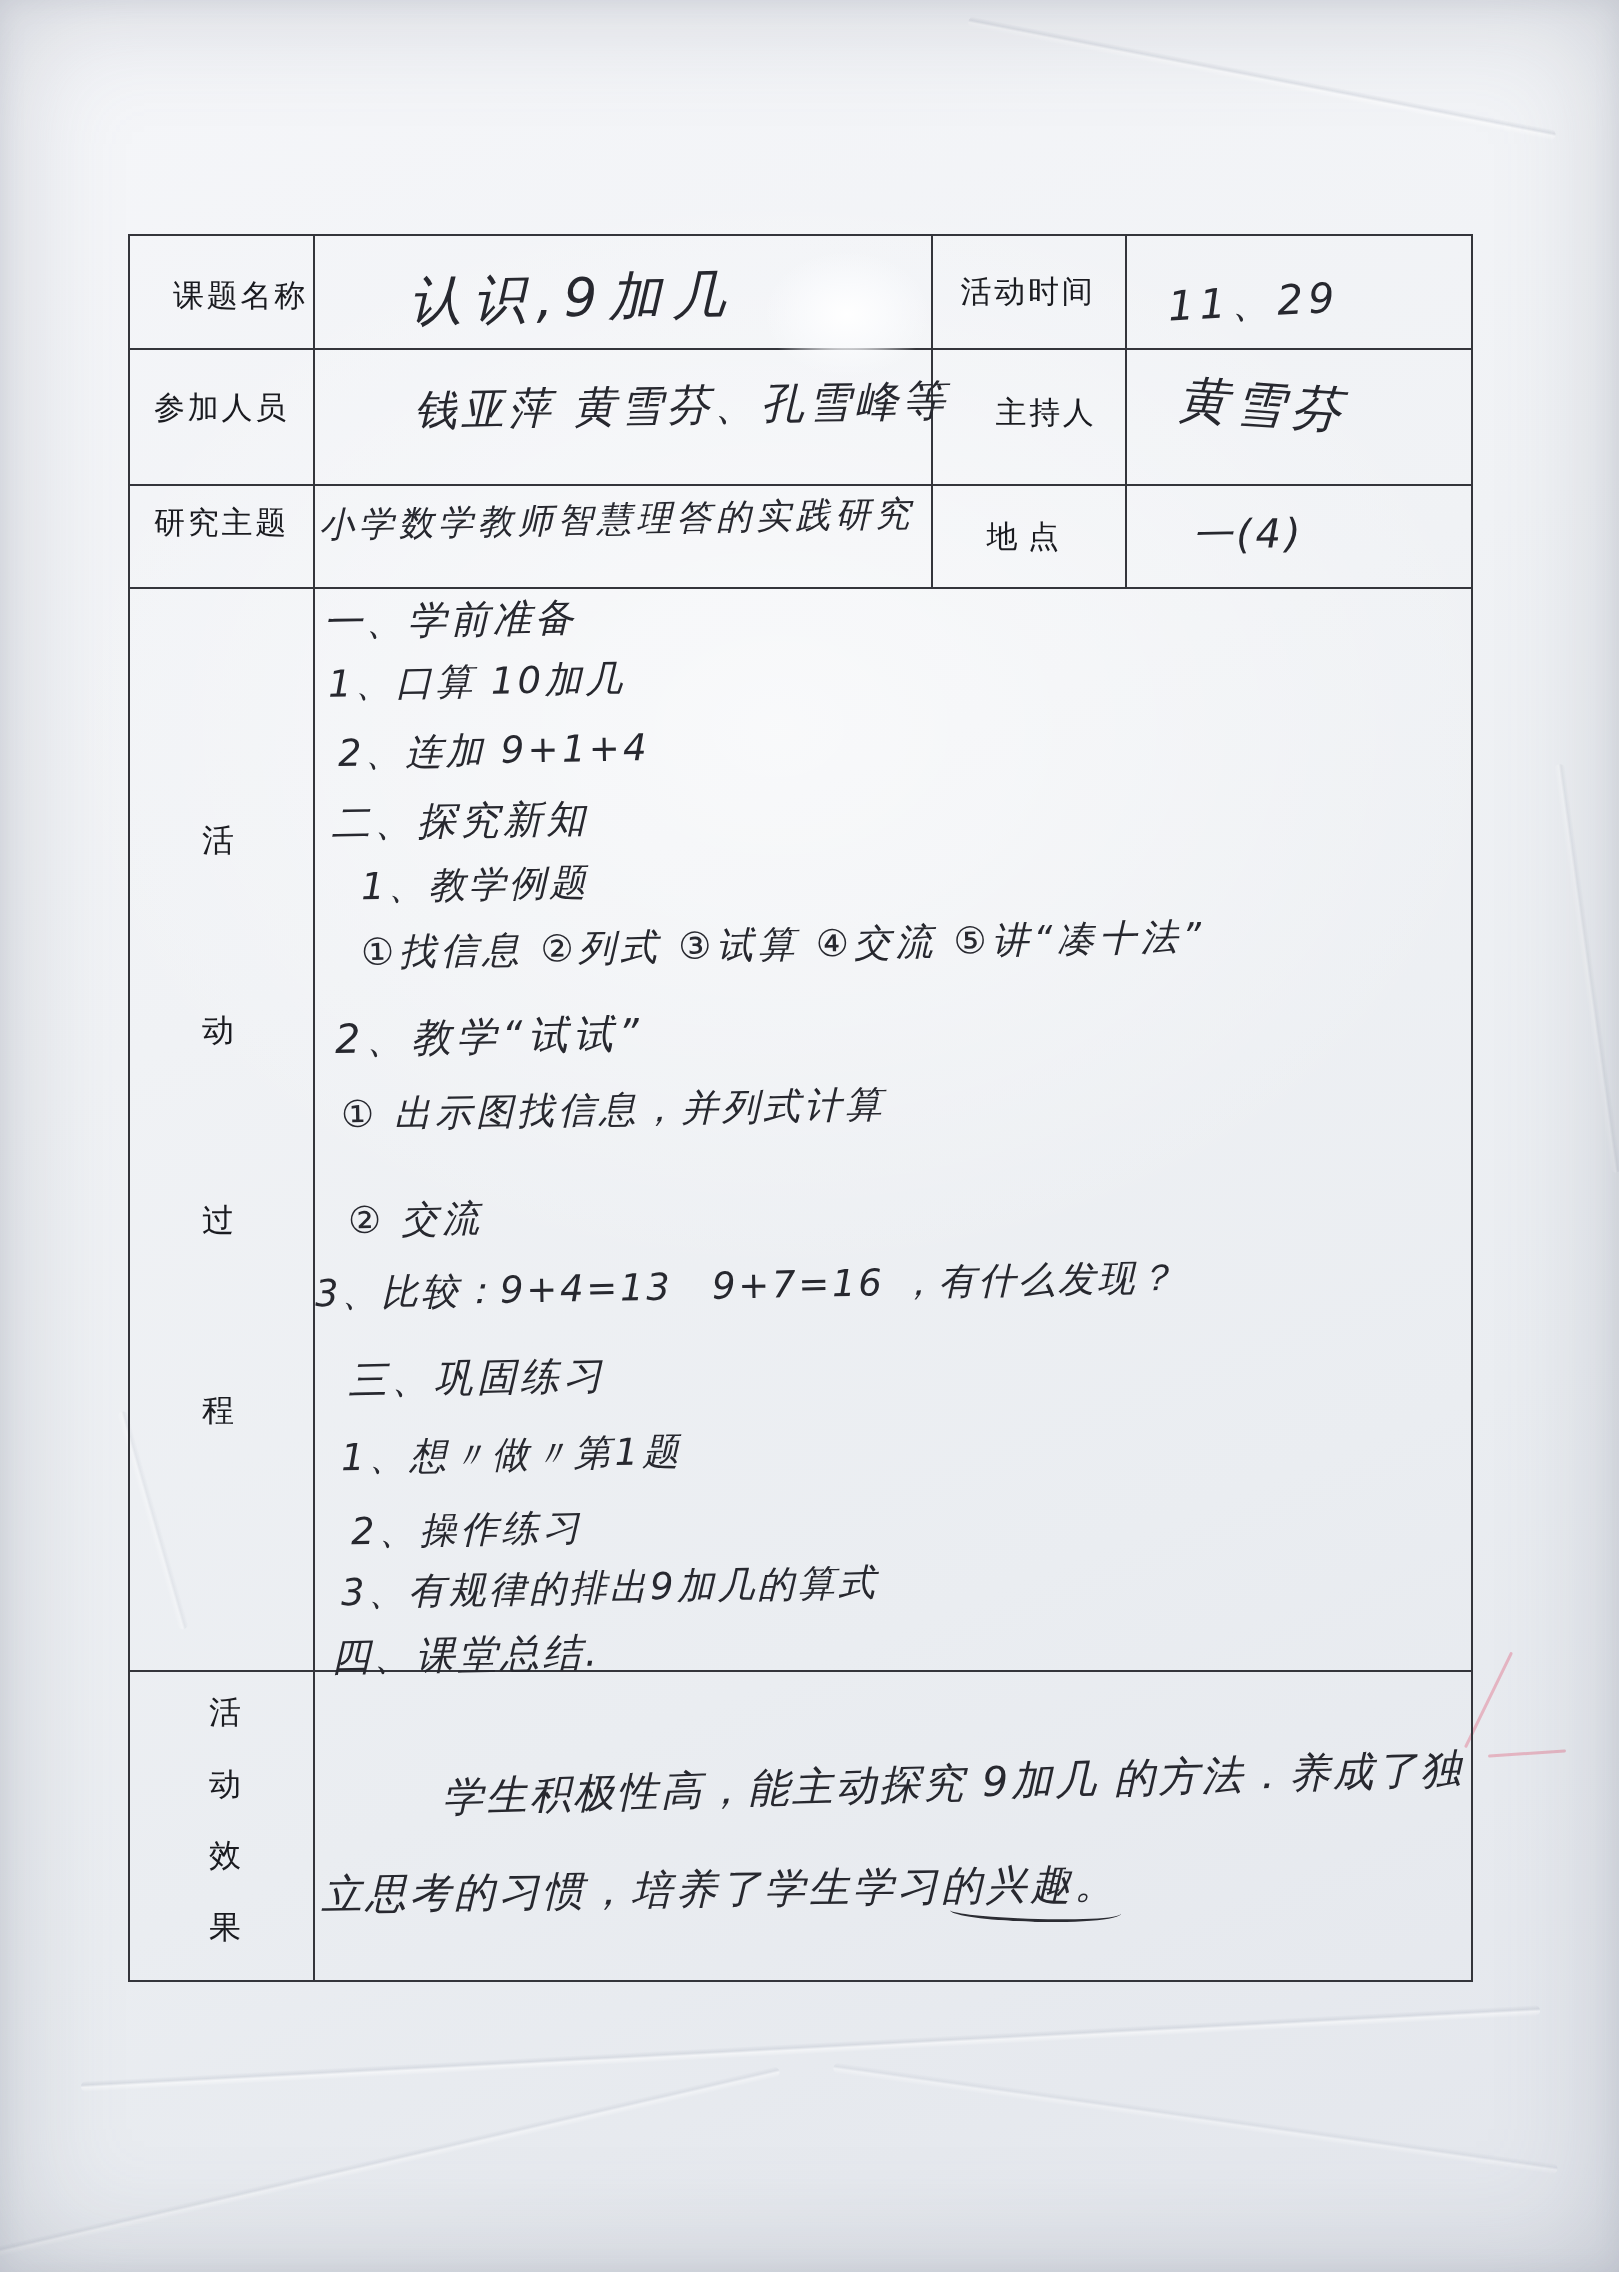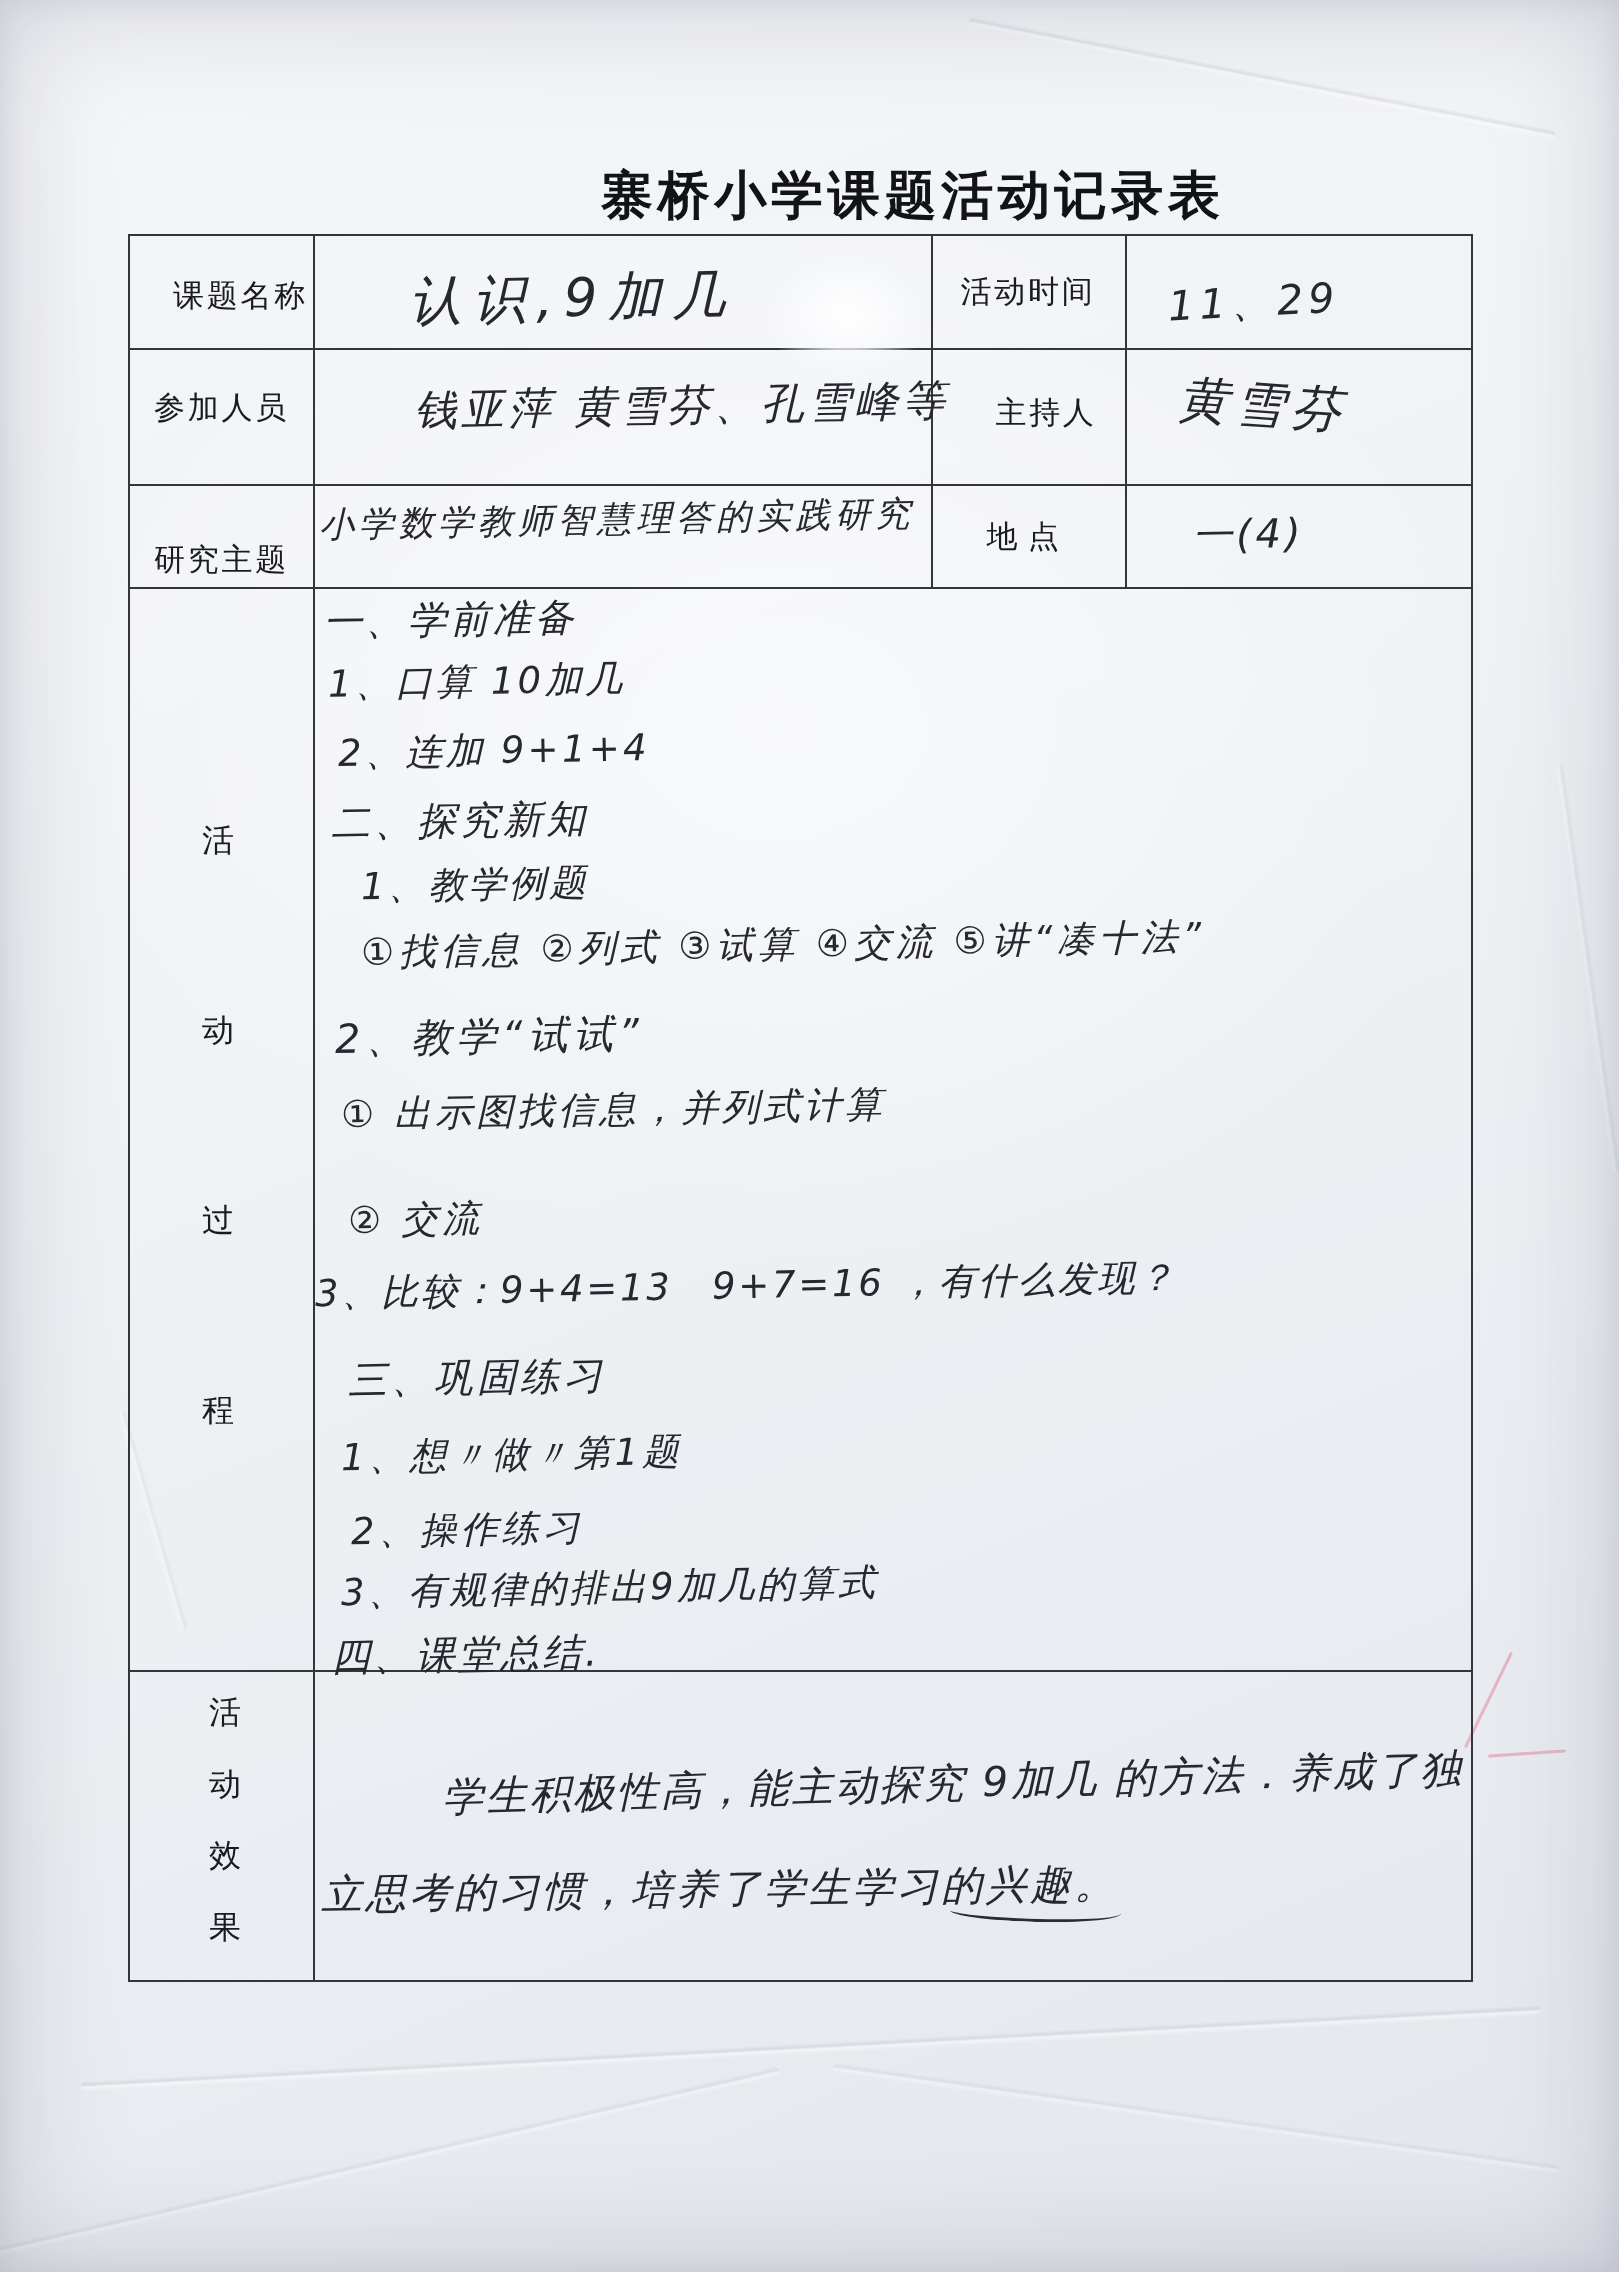--- a/index.html
+++ b/index.html
@@ -56,21 +56,20 @@
   <div class="crease" style="left:963px; top:73px; width:598px; transform:rotate(11deg);"></div>
   <div class="crease" style="left:1382px; top:963px; width:412px; transform:rotate(82deg); opacity:.7;"></div>
   <div class="crease" style="left:40px; top:1515px; width:226px; transform:rotate(74deg); opacity:.6;"></div>
   <div class="crease" style="left:80px; top:2043px; width:1461px; transform:rotate(-3deg);"></div>
   <div class="crease" style="left:-40px; top:2159px; width:830px; transform:rotate(-13deg); opacity:.8;"></div>
   <div class="crease" style="left:830px; top:2113px; width:731px; transform:rotate(8deg); opacity:.7;"></div>
 
   <div class="redmark" style="left:1487px; top:1647px; width:3.3px; height:106px; transform:rotate(26deg);"></div>
   <div class="redmark" style="left:1488px; top:1752px; width:78px; height:2.7px; transform:rotate(-4deg);"></div>
 
-  <div class="title">寨桥小学课题活动记录表</div>
 
   <div class="table">
 
     <div class="line" style="left:183px; top:0; width:2px; height:1744px;"></div>
     <div class="line" style="left:801px; top:0; width:2px; height:351px;"></div>
     <div class="line" style="left:995px; top:0; width:2px; height:351px;"></div>
     <div class="line" style="left:0; top:112px; width:1341px; height:2px;"></div>
     <div class="line" style="left:0; top:248px; width:1341px; height:2px;"></div>
     <div class="line" style="left:0; top:351px; width:1341px; height:2px;"></div>
     <div class="line" style="left:0; top:1434px; width:1341px; height:2px;"></div>
@@ -79,21 +78,21 @@
     <div class="smudge" style="left:634px; top:14.6px; width:166px; height:126px;"></div>
     <div class="hw" style="left:279px; top:26.6px; font-size:53px; letter-spacing:10.6px;">认识,9加几</div>
     <div class="lbl" style="left:801px; width:194px; top:35px;">活动时间</div>
     <div class="hw" style="left:1038px; top:39px; font-size:41px; letter-spacing:5.3px; transform:rotate(-3deg);">11、29</div>
 
     <div class="lbl" style="left:0; width:183px; top:151px;">参加人员</div>
     <div class="hw" style="left:284px; top:141px; font-size:43px; letter-spacing:4px;">钱亚萍 黄雪芬、孔雪峰等</div>
     <div class="lbl" style="left:801px; width:230px; top:156px;">主持人</div>
     <div class="hw" style="left:1048px; top:136px; font-size:50px; letter-spacing:6.6px; transform:rotate(4deg);">黄雪芬</div>
 
-    <div class="lbl" style="left:0; width:183px; top:266px;margin-top:37px;">研究主题</div>
+    <div class="lbl" style="left:0; width:183px; top:266px;">研究主题</div>
     <div class="hw" style="left:189px; top:260px; font-size:35px; letter-spacing:4.7px;">小学数学教师智慧理答的实践研究</div>
     <div class="lbl" style="left:801px; width:194px; top:280px; letter-spacing:10.6px;">地点</div>
     <div class="hw" style="left:1062px; top:271px; font-size:40px; letter-spacing:4px;">一(4)</div>
 
     <div class="vlabel" style="left:63px; top:583px; height:614px;">
       <span>活</span>
       <span>动</span>
       <span>过</span>
       <span>程</span>
     </div>

